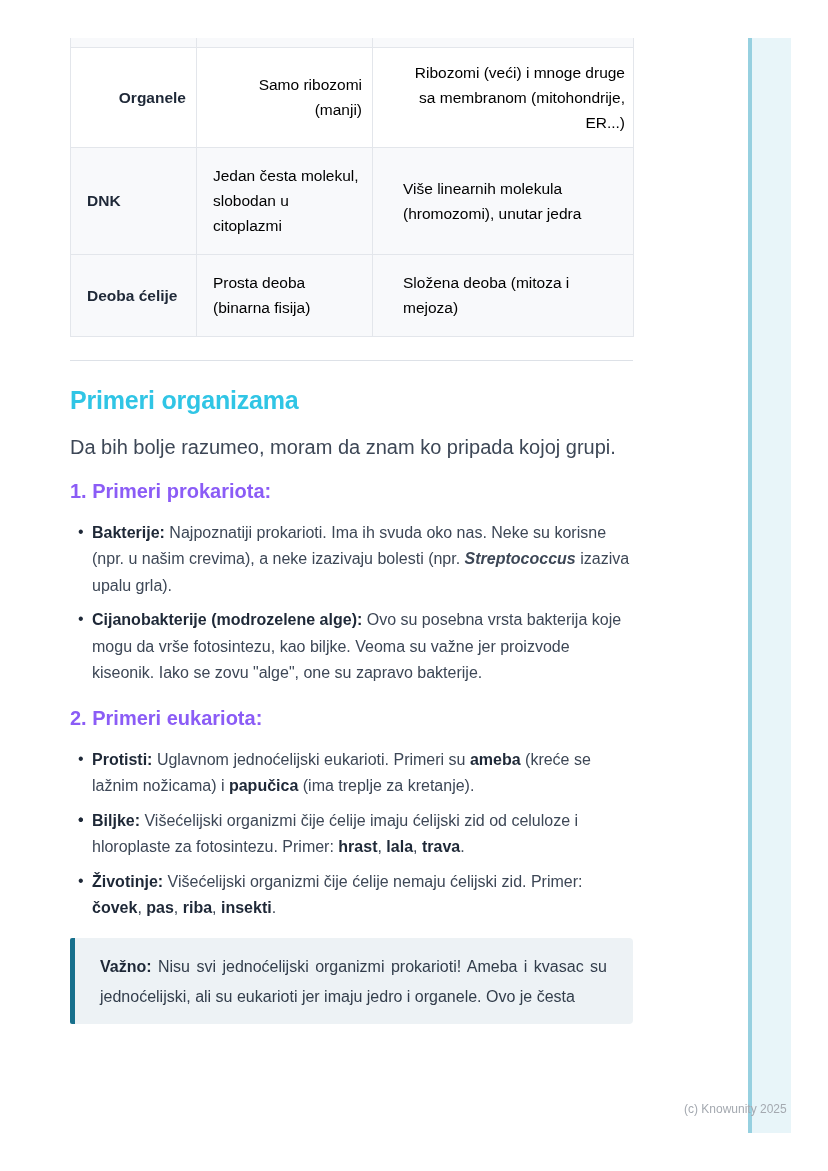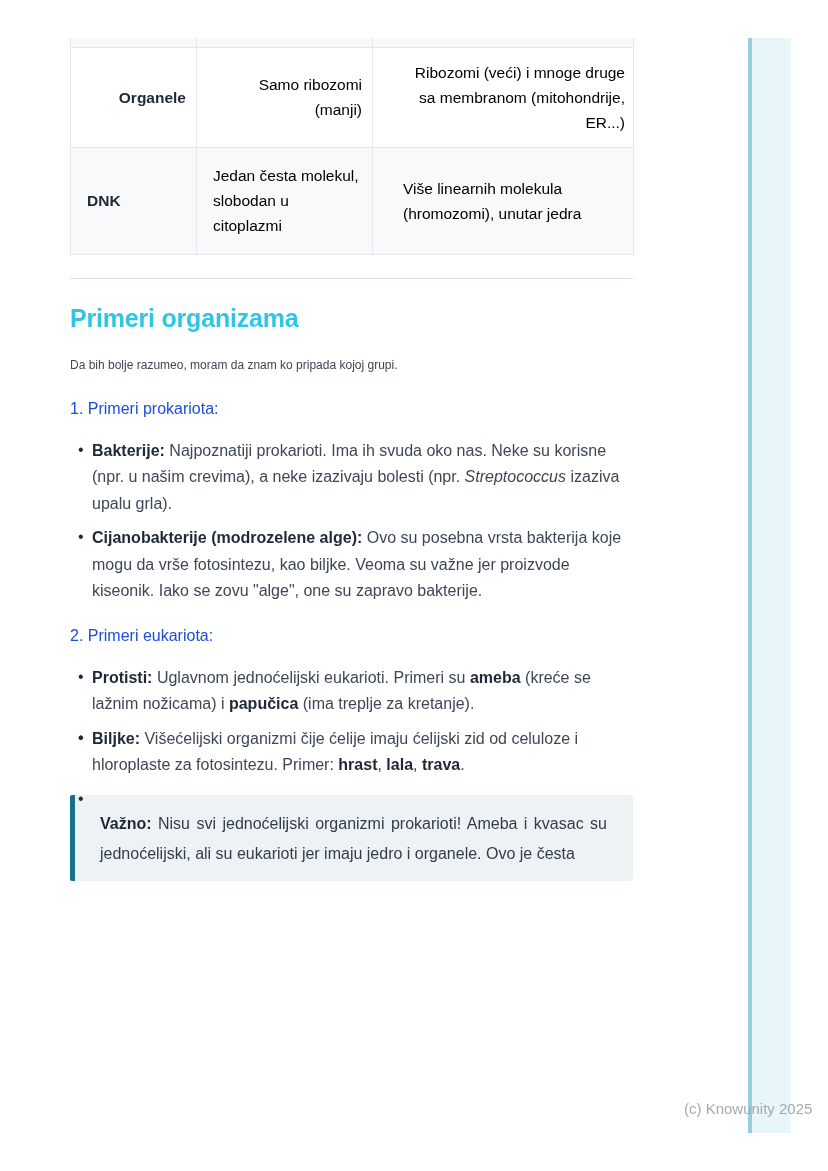--- a/index.html
+++ b/index.html
@@ -15,21 +15,21 @@
   
   .edge-band {
     position:absolute; left:748px; top:38px;
     width:43px; height:1095px;
     background:var(--band-fill,#e8f5f9);
     border-left:4px solid var(--band-stripe,#96d0e0);
     z-index:1;
   }
   .watermark {
     position:absolute; left:684px; top:1102px;
-    font-size:15px; line-height:14px;
+    font-size:12px; line-height:14px;
     color:var(--watermark-gray,#a4a9b0);
     z-index:2; white-space:nowrap;
   }
   .content {
     position:absolute; left:70px; top:38px; width:563px; z-index:2;
   }
   
   table.cmp { border-collapse:collapse; width:563px; table-layout:fixed; }
   table.cmp td {
     border:1px solid var(--table-border,#e3e6eb);
@@ -45,33 +45,33 @@
   table.cmp tr.partial td { border-top:none; height:9px; padding:0; background:#f8f9fb; }
   tr.h80 { height:80px;text-align:right; } tr.h107 { height:107px; } tr.h78 { height:78px; } tr.h82 { height:82px; }
   
   .divider { border:0; height:1px; background:#dde1e7; margin:23px 0 0 0; }
   h2.sec {
     margin:24px 0 0;
     font-size:25px; line-height:30px; font-weight:700;
     color:var(--accent-cyan,#30c5e5);
     letter-spacing:-0.2px;
   }
-  p.intro { margin:19px 0 0; font-size:12px; line-height:26px; color:#3d4756; }
-  p.subhead { margin:18px 0 0; font-size:16px; line-height:26px; font-weight:400; color:#1d4ed8; }
+  p.intro { margin:19px 0 0; font-size:20px; line-height:26px; color:#3d4756; }
+  p.subhead { margin:18px 0 0; font-size:20px; line-height:26px; font-weight:700; color:#8b5cf6; }
   ul.items { margin:16px 0 0; list-style:none; }
   ul.items li {
     position:relative; padding-left:22px; margin:0 0 8px;
     font-size:16px; line-height:26.5px; color:#3d4756;
   }
   ul.items li .dot {
     position:absolute; left:8px; top:-1px;
     color:#1e2837; font-size:16px;
   }
   .content b { font-weight:700; color:#1e2837; }
-  .content i { font-style:italic; }
+  .content i { font-style:italic;font-weight:bold; }
   
   .callout {
     margin:16px 0 12px;
     background:var(--callout-bg,#edf2f5);
     border-left:5px solid var(--callout-border,#17708c);
     border-radius:2px 4px 4px 2px;
     padding:14px 26px 12px 25px;
     font-size:16px; line-height:30px;
     color:#323d4b;
     text-align:justify;
@@ -102,20 +102,25 @@
       <tr class="h80">
         <td class="lab">Organele</td>
         <td>Samo ribozomi (manji)</td>
         <td class="c3">Ribozomi (veći) i mnoge druge sa membranom (mitohondrije, ER...)</td>
       </tr>
       <tr class="alt h107">
         <td class="lab">DNK</td>
         <td>Jedan česta molekul, slobodan u citoplazmi</td>
         <td class="c3">Više linearnih molekula (hromozomi), unutar jedra</td>
       </tr>
+      <tr class="alt h82">
+        <td class="lab">Deoba ćelije</td>
+        <td>Prosta deoba (binarna fisija)</td>
+        <td class="c3">Složena deoba (mitoza i mejoza)</td>
+      </tr>
     </tbody>
       </table>
 
     <hr class="divider">
 
     <h2 class="sec">Primeri organizama</h2>
 
     <p class="intro">Da bih bolje razumeo, moram da znam ko pripada kojoj grupi.</p>
 
     <p class="subhead">1. Primeri prokariota:</p>
@@ -124,21 +129,21 @@
         <li><span class="dot">•</span><span><b>Bakterije:</b><span> Najpoznatiji prokarioti. Ima ih svuda oko nas. Neke su korisne (npr. u našim crevima), a neke izazivaju bolesti (npr. </span><i>Streptococcus</i><span> izaziva upalu grla).</span></span></li>
         <li><span class="dot">•</span><span><b>Cijanobakterije (modrozelene alge):</b><span> Ovo su posebna vrsta bakterija koje mogu da vrše fotosintezu, kao biljke. Veoma su važne jer proizvode kiseonik. Iako se zovu "alge", one su zapravo bakterije.</span></span></li>
       </ul>
 
     <p class="subhead">2. Primeri eukariota:</p>
 
     <ul class="items">
         <li><span class="dot">•</span><span><b>Protisti:</b><span> Uglavnom jednoćelijski eukarioti. Primeri su </span><b>ameba</b><span> (kreće se lažnim nožicama) i </span><b>papučica</b><span> (ima treplje za kretanje).</span></span></li>
         <li><span class="dot">•</span></li>
         <li><span class="dot">•</span><span><b>Biljke:</b><span> Višećelijski organizmi čije ćelije imaju ćelijski zid od celuloze i hloroplaste za fotosintezu. Primer: </span><b>hrast</b><span>, </span><b>lala</b><span>, </span><b>trava</b><span>.</span></span></li>
-        <li><span class="dot">•</span></li>
+        <li><span class="dot">•</span><span><b>Životinje:</b><span> Višećelijski organizmi čije ćelije nemaju ćelijski zid. Primer: </span><b>čovek</b><span>, </span><b>pas</b><span>, </span><b>riba</b><span>, </span><b>insekti</b><span>.</span></span></li>
       </ul>
 
     <div class="callout">
       <span><b>Važno:</b><span> Nisu svi jednoćelijski organizmi prokarioti! Ameba i kvasac su jednoćelijski, ali su eukarioti jer imaju jedro i organele. Ovo je česta</span></span>
     </div>
 
   </div>
 </div>
 
 </body></html>

